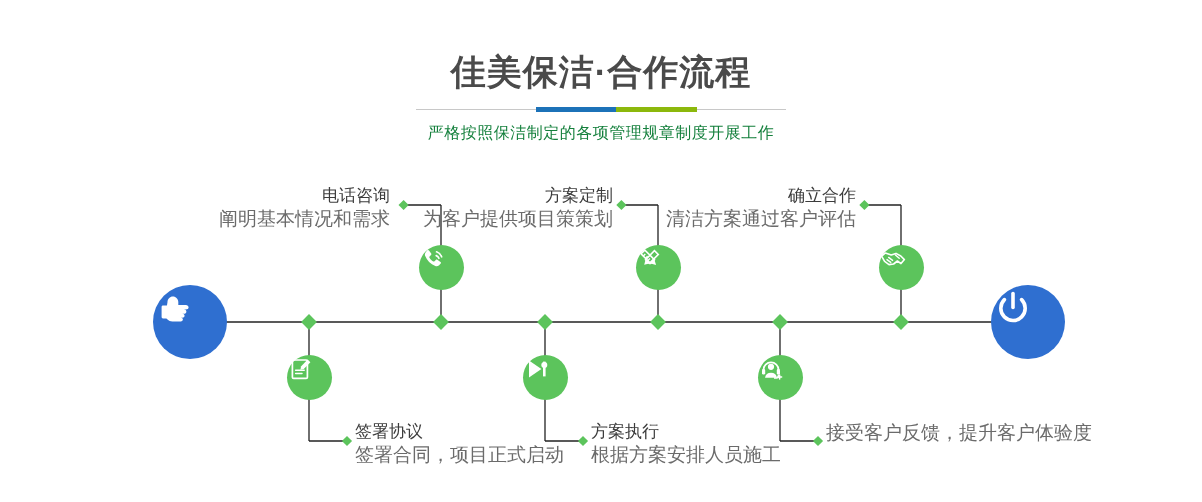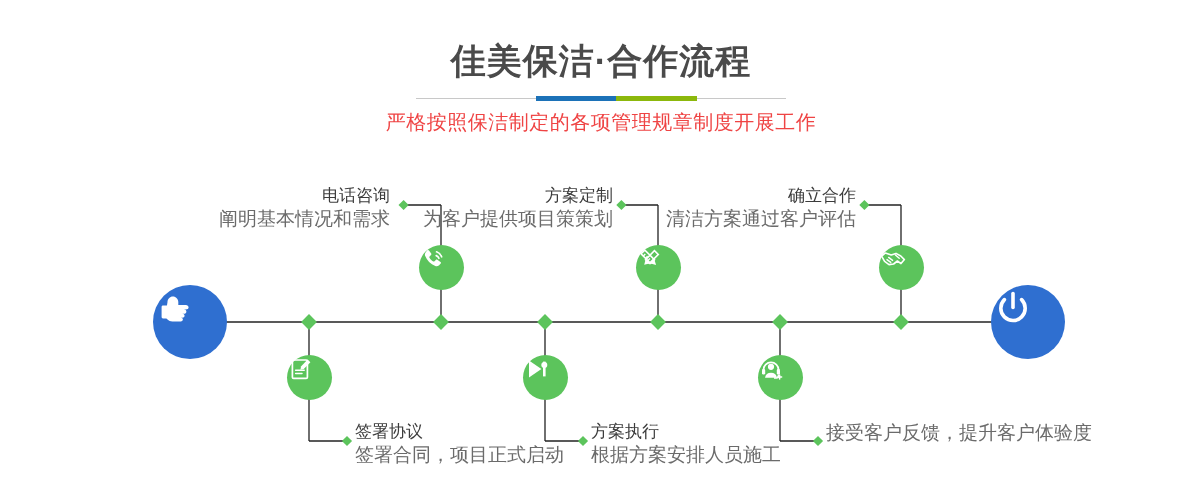--- a/index.html
+++ b/index.html
@@ -24,21 +24,21 @@
 
   
   .header {
     position: absolute;
     left: 0;
     top: 0;
     width: 1202px;
     text-align: center;
   }
   .main-title {
-    margin: 0;
+    margin: 11px;
     padding-top: 38px;
     font-size: 35px;
     line-height: 46px;
     font-weight: bold;
     color: #4a4a4a;
     letter-spacing: 1px;
   }
   .divider {
     position: relative;
     width: 370px;
@@ -65,23 +65,23 @@
     position: absolute;
     left: 200px;
     top: 0px;
     width: 81px;
     height: 5px;
     background: #8cb80c;
   }
   .sub-title {
     margin: 0;
     padding-top: 10px;
-    font-size: 20px;
+    font-size: 16px;
     line-height: 22px;
-    color: #ef4444;
+    color: #15803d;
     letter-spacing: 0.5px;
   }
 
   
   .diagram {
     position: absolute;
     left: 0;
     top: 0;
     width: 1202px;
     height: 502px;

